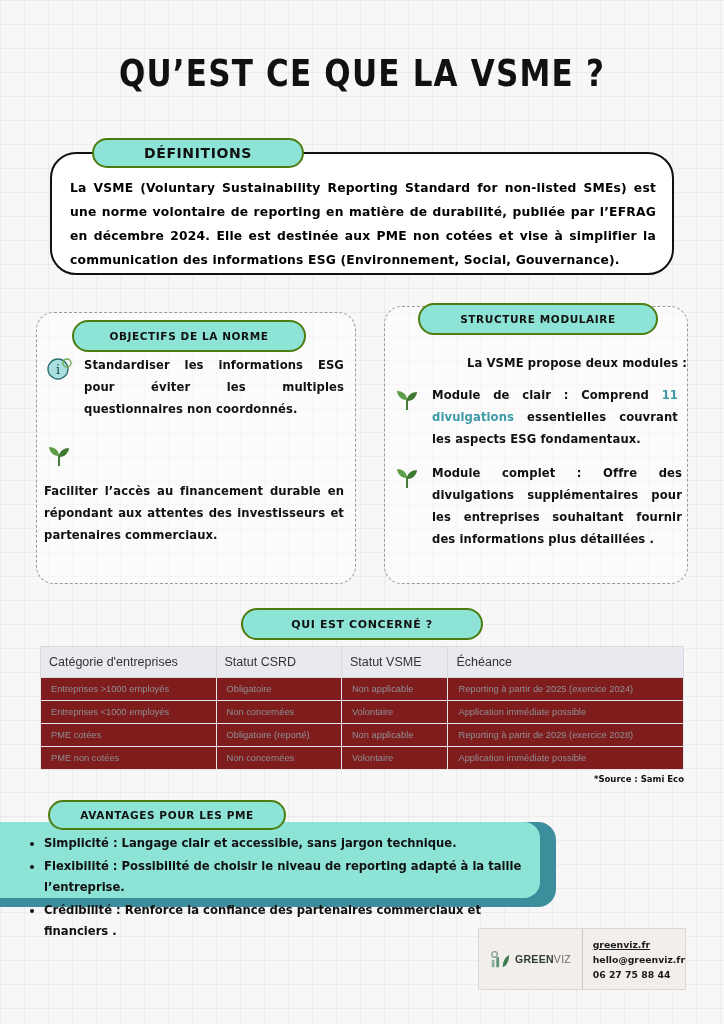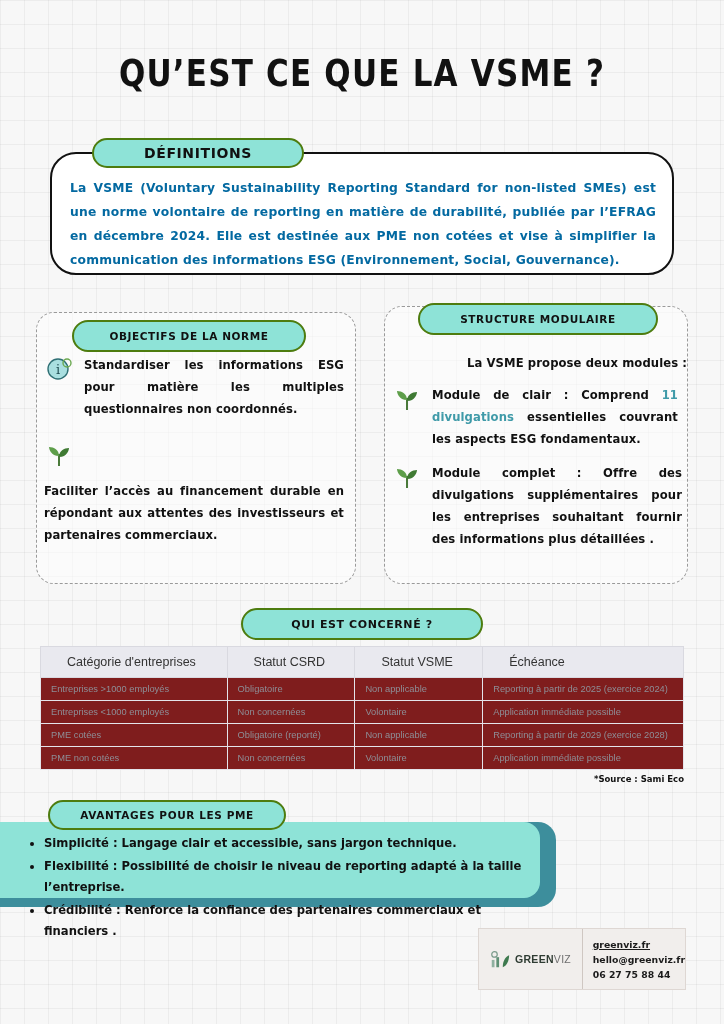--- a/index.html
+++ b/index.html
@@ -61,21 +61,21 @@
     width: 624px; height: 123px;
     border: 2.5px solid #111;
     border-radius: 26px;
     background: #fff;
   }
   .def-text {
     position: absolute;
     left: 70px; top: 176px; width: 586px;
     font-size: 12.3px;
     line-height: 24px;
-    color: #0369a1;
+    color: #000000;
     text-align: justify;
     font-weight: bold;
     letter-spacing: 0.2px;
     font-family: "DejaVu Sans", sans-serif;
   }
   .chip-def { left: 92px; top: 138px; width: 212px; height: 30px; font-size: 14px; }
 
   
   .dashed-panel {
     position: absolute;
@@ -130,21 +130,21 @@
     border-collapse: collapse;
     width: 100%;
     font-family: "DejaVu Sans", sans-serif;
   }
   table.vsme th {
     background: #e9e9ef;
     color: #333;
     font-weight: normal;
     font-size: 12.5px;
     text-align: left;
-    padding: 8px 26px;
+    padding: 8px 8px;
     border: 1px solid #d9d9e0;
     font-family: "Liberation Sans", sans-serif;
   }
   table.vsme td {
     background: #7f1d1d;
     color: #8e8e96;
     font-size: 9.3px;
     padding: 6px 10px;
     border: 1px solid #e4e4ea;
     font-family: "Liberation Sans", sans-serif;
@@ -228,21 +228,21 @@
   <div class="chip chip-obj">OBJECTIFS DE LA NORME</div>
 
   <div class="bullet-row lr1">
     <span class="bullet-icon">
       <svg viewBox="0 0 30 30" width="30" height="30">
         <circle cx="14" cy="15" r="10" fill="#a9dfe0" stroke="#2f6f74" stroke-width="1.4"></circle>
         <text x="14" y="20" font-size="13" font-family="DejaVu Serif, serif" fill="#1d4b50" text-anchor="middle">i</text>
         <circle cx="23" cy="9" r="4" fill="none" stroke="#6aa84f" stroke-width="1.4"></circle>
       </svg>
     </span>
-    <span class="bullet-text">Standardiser les informations ESG pour matière les multiples questionnaires non coordonnés.</span>
+    <span class="bullet-text">Standardiser les informations ESG pour éviter les multiples questionnaires non coordonnés.</span>
   </div>
 
   <div class="bullet-row lr2">
     <span class="bullet-icon">
       <svg viewBox="0 0 30 30" width="30" height="30">
         <path d="M15 26 L15 14" stroke="#4a7a3a" stroke-width="2" fill="none"></path>
         <path d="M15 16 C7 16 5 9 5 7 C10 7 15 10 15 16 Z" fill="#5e9e4a"></path>
         <path d="M15 17 C23 17 25 10 25 8 C20 8 15 11 15 17 Z" fill="#3f7a33"></path>
       </svg>
     </span>

